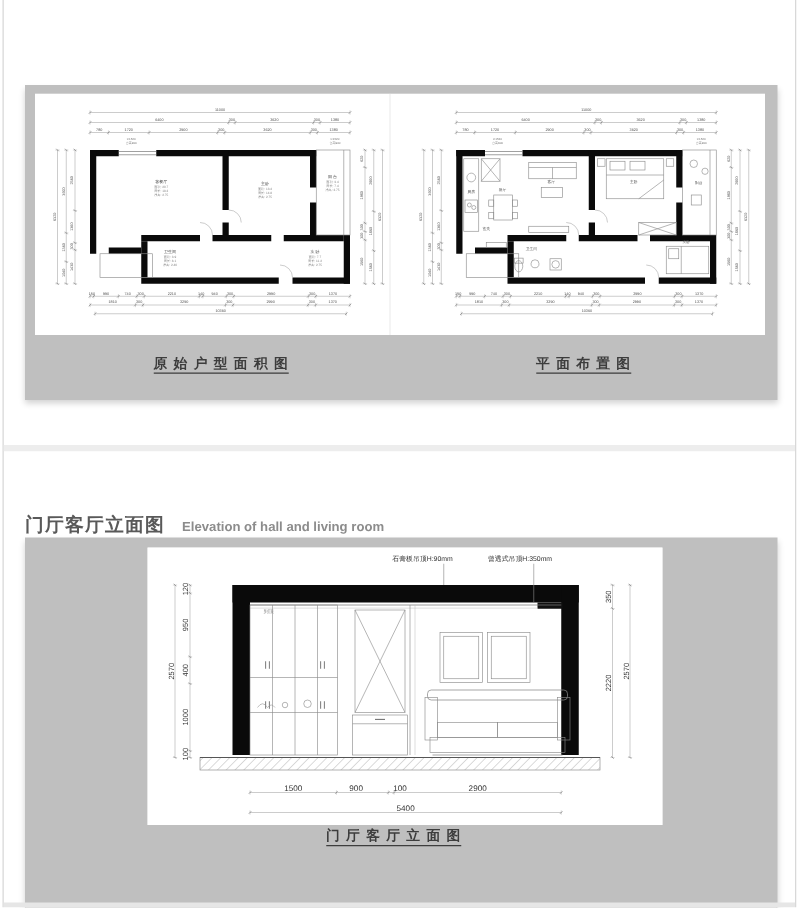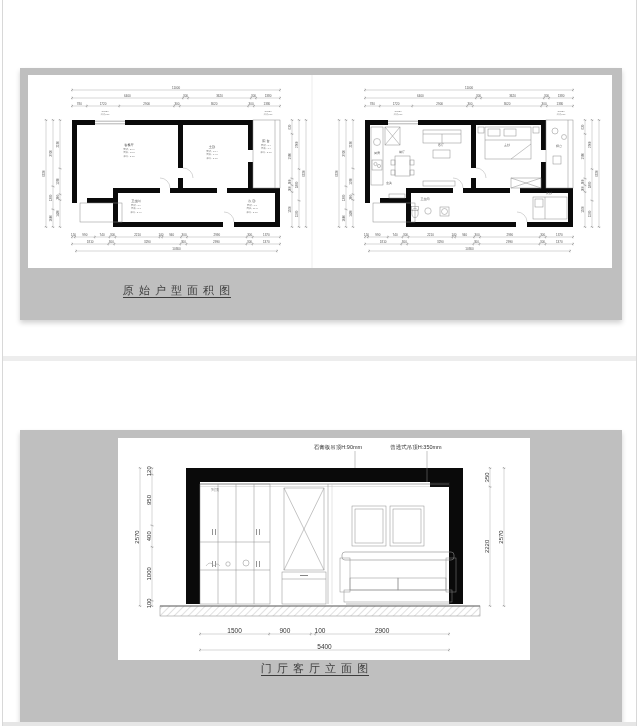--- a/index.html
+++ b/index.html
@@ -9,21 +9,21 @@
   .edge{position:absolute;top:0;bottom:0;width:1px;background:#d8d8d8;}
   .edge-l{left:2px;} .edge-r{left:636px;}
   .sec-title{position:absolute;margin:0;white-space:nowrap;}
   .sec-title .zh{font-size:15px;font-weight:bold;color:#595959;letter-spacing:1px;}
   .sec-title .en{font-size:10.5px;font-weight:bold;color:#8c8c8c;margin-left:7px;}
   .panel{position:absolute;background:#bfbfbf;box-shadow:0 3px 5px rgba(0,0,0,0.18);}
   #panel1{left:20px;top:68px;width:602px;height:252px;}
   #panel2{left:20px;top:430px;width:602px;height:308px;}
   .white-strip{position:absolute;left:8px;top:7px;width:584px;height:193px;background:#fff;}
   .elev-box{position:absolute;left:98px;top:8px;width:412px;height:222px;background:#fff;}
-  .caption{position:absolute;font-size:11px;font-weight:normal;color:#3d3d3d;text-align:center;width:200px;}
+  .caption{position:absolute;font-size:11px;font-weight:bold;color:#3d3d3d;text-align:center;width:200px;}
   .caption span{border-bottom:1px solid #3d3d3d;padding-bottom:1px;letter-spacing:1px;}
   #cap-a{top:215px;left:57px;} #cap-b{top:215px;left:347px;} #cap-c{top:231px;left:195px;}
   .separator{position:absolute;left:3px;width:633px;top:356px;height:5px;background:#ededed;}
   .bottom-band{position:absolute;left:3px;width:633px;top:722px;height:4px;background:#e6e6e6;}
   #title1{left:20px;top:34px;} #title2{left:20px;top:404px;}
   svg{display:block;}
 </style>
 </head>
 <body>
 
@@ -526,24 +526,31 @@
             <text x="194" y="27" font-size="3" fill="#555" text-anchor="middle" font-family="&quot;Liberation Sans&quot;,&quot;DejaVu Sans&quot;,sans-serif">阳台</text>
             <text x="60" y="80" font-size="3" fill="#555" text-anchor="middle" font-family="&quot;Liberation Sans&quot;,&quot;DejaVu Sans&quot;,sans-serif">卫生间</text>
             <text x="184" y="74" font-size="3" fill="#555" text-anchor="middle" font-family="&quot;Liberation Sans&quot;,&quot;DejaVu Sans&quot;,sans-serif">次卧</text>
             <text x="24" y="64" font-size="3" fill="#555" text-anchor="middle" font-family="&quot;Liberation Sans&quot;,&quot;DejaVu Sans&quot;,sans-serif">玄关</text>
           </g>
         </svg>
     </div>
     <div class="caption" id="cap-a">
       <span>原 始 户 型 面 积 图</span>
     </div>
+    <div class="caption" id="cap-b">
+      <span>平 面 布 置 图</span>
+    </div>
   </div>
 
   <div class="separator"></div>
 
+  <h2 class="sec-title" id="title2">
+    <span class="zh">门厅客厅立面图</span>
+    <span class="en">Elevation of hall and living room</span>
+  </h2>
   <div class="panel" id="panel2">
     <div class="elev-box">
       <svg id="elevsvg" width="412" height="222" viewBox="0 0 412 222">
           <rect x="0" y="0" width="412" height="222" fill="#ffffff"></rect>
           <defs>
             <pattern id="hatch" width="5" height="5" patternUnits="userSpaceOnUse" patternTransform="rotate(45)">
               <line x1="0" y1="0" x2="0" y2="5" stroke="#c4c4c4" stroke-width="1"></line>
             </pattern>
           </defs>
           <rect x="68" y="30" width="277" height="14" fill="#0a0a0a"></rect>

